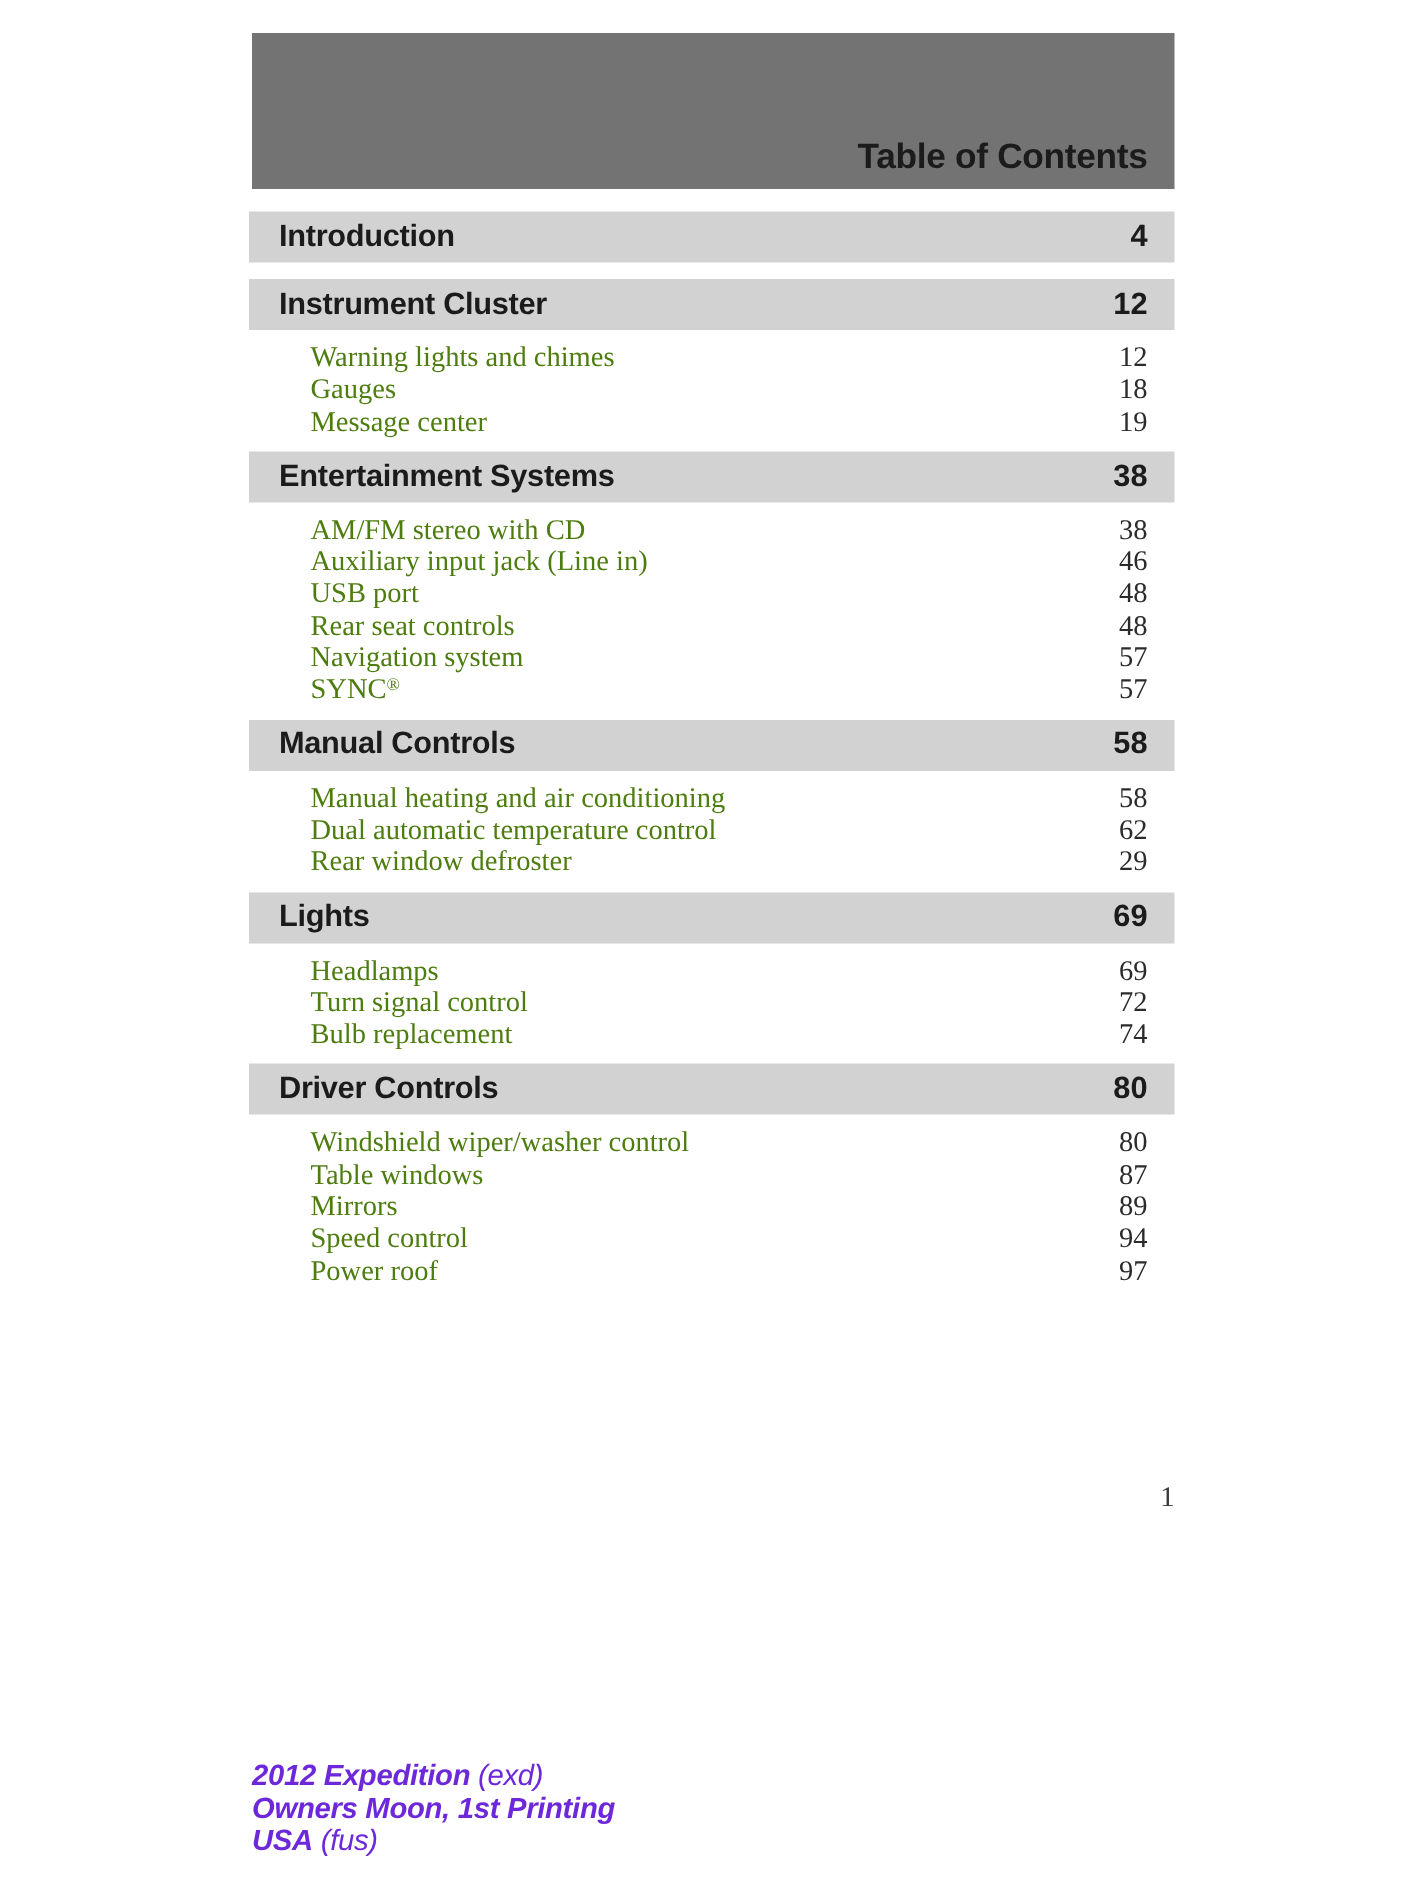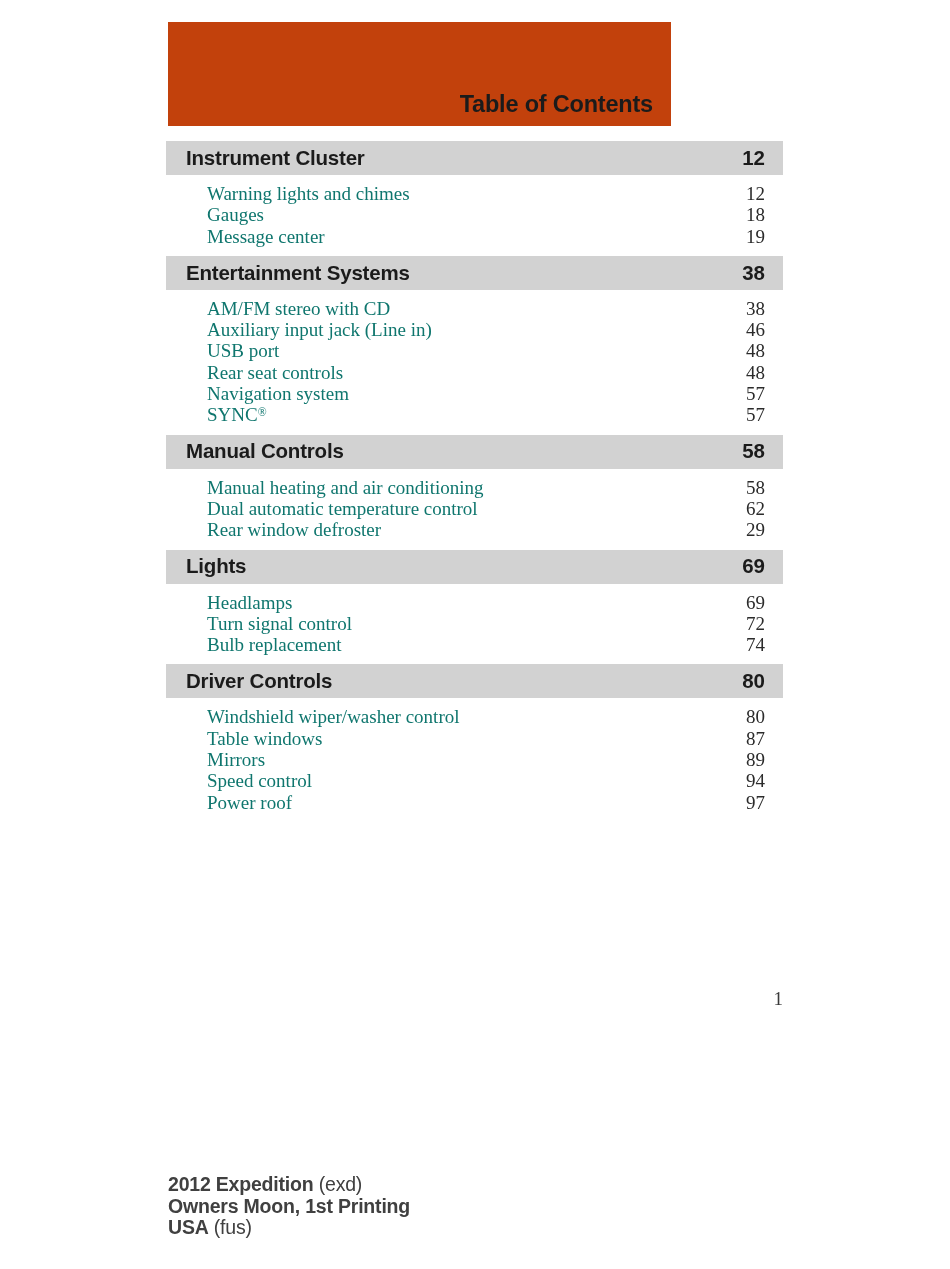--- a/index.html
+++ b/index.html
@@ -21,23 +21,23 @@
     width: 950px;
     height: 1269px;
     overflow: hidden;
   }
 
   
   .toc-header {
     position: absolute;
     left: 168px;
     top: 22px;
-    width: 503px;
+    width: 615px;
     height: 104px;
-    background: #c2410c;
+    background: #737373;
     box-sizing: border-box;
     padding-left: 47px;
   }
   .toc-header-title {
     position: absolute;
     right: 18px;
     bottom: 8px;
     font-family: "Liberation Sans", "DejaVu Sans", sans-serif;
     font-weight: bold;
     font-size: 23.5px;
@@ -94,21 +94,21 @@
   .entry {
     display: flex;
     align-items: baseline;
     justify-content: space-between;
     padding: 0 18px 0 41px;
     height: 21.3px;
   }
   .entry-label {
     font-family: "Liberation Serif", "DejaVu Serif", serif;
     font-size: 19px;
-    color: #0f766e;
+    color: #4d7c0f;
     line-height: 21.3px;
     white-space: nowrap;
   }
   .entry-label sup {
     font-size: 0.62em;
     vertical-align: 0.42em;
     line-height: 0;
   }
   .entry-page {
     font-family: "Liberation Serif", "DejaVu Serif", serif;
@@ -132,39 +132,47 @@
     font-size: 19px;
     color: #3a3a3a;
   }
 
   
   .footer {
     position: absolute;
     left: 168px;
     top: 1174px;
     font-family: "Liberation Sans", "DejaVu Sans", sans-serif;
+    font-style: italic;
     font-size: 19.5px;
     line-height: 21.5px;
-    color: #404040;
+    color: #6d28d9;
     letter-spacing: -0.2px;
   }
   .footer-line { white-space: nowrap; }
   .footer .strong { font-weight: bold; }
   .footer .light  { font-weight: normal; }
 </style>
 </head>
 <body>
 
 <div class="page">
 
   <div class="toc-header">
     <div class="toc-header-title">Table of Contents</div>
   </div>
 
   <div class="toc-body">
+      <div class="section">
+        <div class="section-bar">
+          <span class="section-title">Introduction</span>
+          <span class="section-page">4</span>
+        </div>
+        <div class="section-gap"></div>
+      </div>
       <div class="section">
         <div class="section-bar">
           <span class="section-title">Instrument Cluster</span>
           <span class="section-page">12</span>
         </div>
         <div class="entries">
           <div class="entry">
             <span class="entry-label">Warning lights and chimes</span>
             <span class="entry-page">12</span>
           </div>

